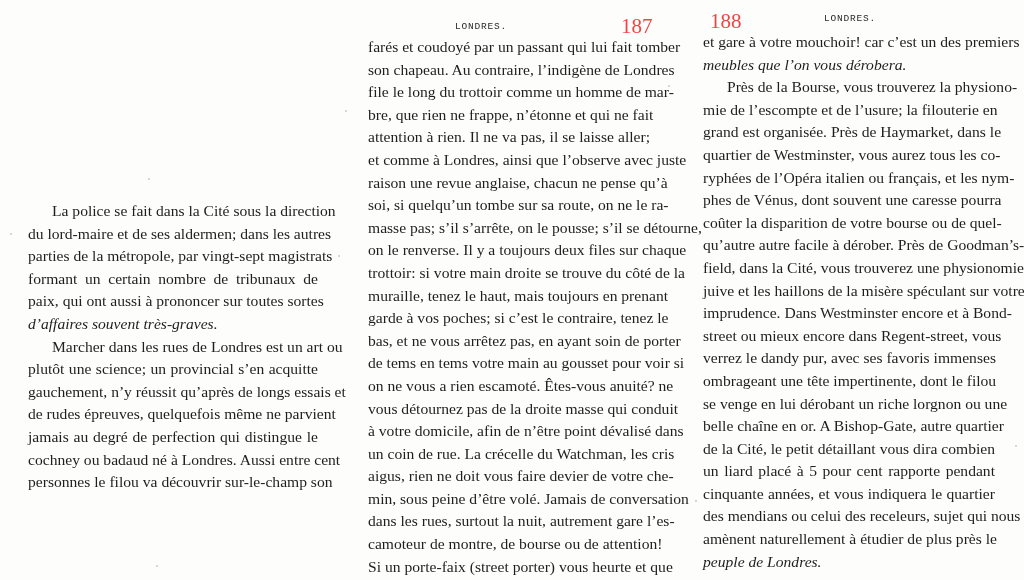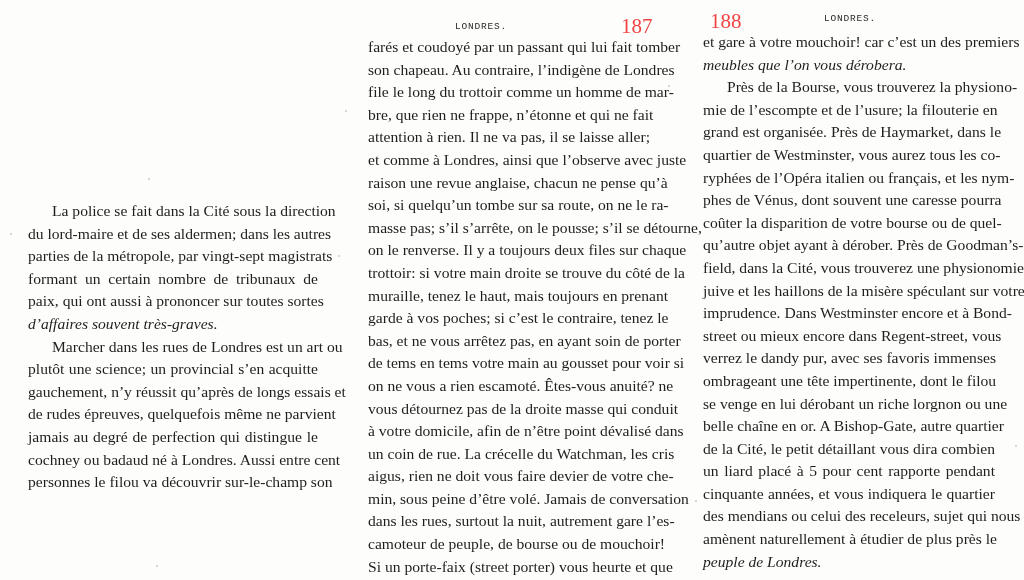--- a/index.html
+++ b/index.html
@@ -89,42 +89,42 @@
   <span class="line">garde à vos poches; si c’est le contraire, tenez le</span>
   <span class="line">bas, et ne vous arrêtez pas, en ayant soin de porter</span>
   <span class="line">de tems en tems votre main au gousset pour voir si</span>
   <span class="line">on ne vous a rien escamoté. Êtes-vous anuité? ne</span>
   <span class="line">vous détournez pas de la droite masse qui conduit</span>
   <span class="line">à votre domicile, afin de n’être point dévalisé dans</span>
   <span class="line">un coin de rue. La crécelle du Watchman, les cris</span>
   <span class="line">aigus, rien ne doit vous faire devier de votre che-</span>
   <span class="line">min, sous peine d’être volé. Jamais de conversation</span>
   <span class="line">dans les rues, surtout la nuit, autrement gare l’es-</span>
-  <span class="line">camoteur de peuple, de bourse ou de mouchoir!</span>
+  <span class="line">camoteur de montre, de bourse ou de attention!</span>
   <span class="line">Si un porte-faix (street porter) vous heurte et que</span>
   <span class="line">vous soyez le plus fort, boxez, ou mieux encore filez.</span>
 
 </div>
 
 <div id="right-num" class="page-num">188</div>
 <div id="right-head" class="running-head">LONDRES.</div>
 <div id="col-right" class="col">
   <div>
     <span class="line">et gare à votre mouchoir! car c’est un des premiers</span>
     <span class="line last">meubles que l’on vous dérobera.</span>
   </div>
   <div>
     <span class="line indent">Près de la Bourse, vous trouverez la physiono-</span>
     <span class="line">mie de l’escompte et de l’usure; la filouterie en</span>
     <span class="line">grand est organisée. Près de Haymarket, dans le</span>
     <span class="line">quartier de Westminster, vous aurez tous les co-</span>
     <span class="line">ryphées de l’Opéra italien ou français, et les nym-</span>
     <span class="line">phes de Vénus, dont souvent une caresse pourra</span>
     <span class="line">coûter la disparition de votre bourse ou de quel-</span>
-    <span class="line">qu’autre objet ayant à dérober. Près de Goodman’s-</span>
+    <span class="line">qu’autre autre facile à dérober. Près de Goodman’s-</span>
     <span class="line">field, dans la Cité, vous trouverez une physionomie</span>
     <span class="line">juive et les haillons de la misère spéculant sur votre</span>
     <span class="line">imprudence. Dans Westminster encore et à Bond-</span>
     <span class="line">street ou mieux encore dans Regent-street, vous</span>
     <span class="line">verrez le dandy pur, avec ses favoris immenses</span>
     <span class="line">ombrageant une tête impertinente, dont le filou</span>
     <span class="line">se venge en lui dérobant un riche lorgnon ou une</span>
     <span class="line">belle chaîne en or. A Bishop-Gate, autre quartier</span>
     <span class="line">de la Cité, le petit détaillant vous dira combien</span>
     <span class="line">un liard placé à 5 pour cent rapporte pendant</span>

